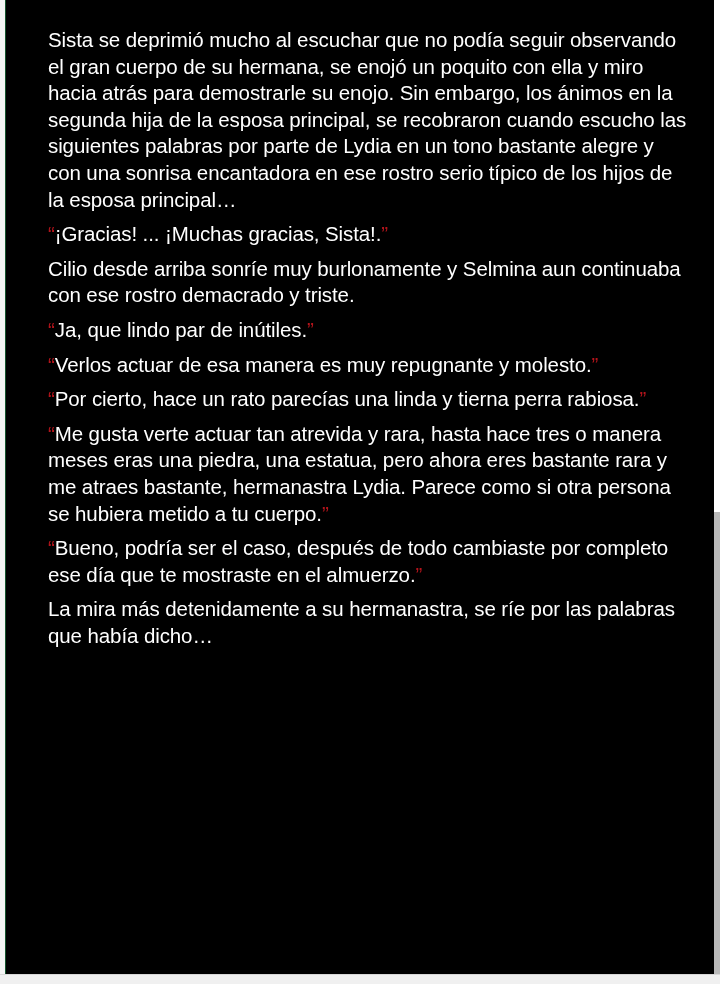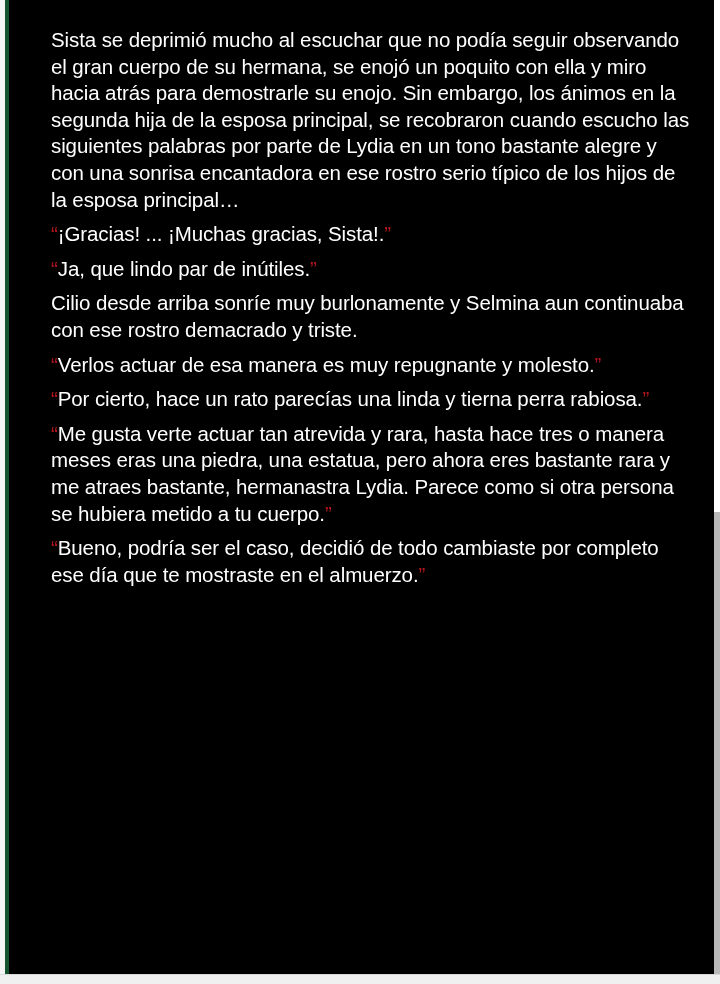--- a/index.html
+++ b/index.html
@@ -14,21 +14,21 @@
       overflow: hidden;
       font-family: "Liberation Sans", "DejaVu Sans", sans-serif;
     }
     .page {
       position: absolute;
       left: 5px;
       top: 0;
       width: 709px;
       height: 974px;
       background: #000000;
-      border-left: 4px solid #14532d;
+      border-left: 1px solid #14532d;
       box-sizing: border-box;
     }
     .side-strip {
       position: absolute;
       left: 714px;
       top: 512px;
       width: 6px;
       height: 462px;
       background: #b9b9b9;
     }
@@ -87,41 +87,44 @@
     <p class="para">
       <span>Sista se deprimió mucho al escuchar que no podía seguir observando el gran cuerpo de su hermana, se enojó un poquito con ella y miro hacia atrás para demostrarle su enojo. Sin embargo, los ánimos en la segunda hija de la esposa principal, se recobraron cuando escucho las siguientes palabras por parte de Lydia en un tono bastante alegre y con una sonrisa encantadora en ese rostro serio típico de los hijos de la esposa principal…</span>
     </p>
 
     <p class="para">
       <span class="q">“</span><span>¡Gracias! ... ¡Muchas gracias, Sista!.</span><span class="q">”</span>
     </p>
 
 
     <p class="para">
-      <span class="q">“</span><span>Ja, que lindo par de inútiles.</span><span class="q">”</span>
+      <span>Cilio desde arriba sonríe muy burlonamente y Selmina aun continuaba con ese rostro demacrado y triste.</span>
     </p>
 
     <p class="para">
-      <span>Cilio desde arriba sonríe muy burlonamente y Selmina aun continuaba con ese rostro demacrado y triste.</span>
+      <span class="q">“</span><span>Ja, que lindo par de inútiles.</span><span class="q">”</span>
     </p>
 
     <p class="para">
       <span class="q">“</span><span>Verlos actuar de esa manera es muy repugnante y molesto.</span><span class="q">”</span>
     </p>
 
     <p class="para">
       <span class="q">“</span><span>Por cierto, hace un rato parecías una linda y tierna perra rabiosa.</span><span class="q">”</span>
     </p>
 
     <p class="para">
       <span class="q">“</span><span>Me gusta verte actuar tan atrevida y rara, hasta hace tres o manera meses eras una piedra, una estatua, pero ahora eres bastante rara y me atraes bastante, hermanastra Lydia. Parece como si otra persona se hubiera metido a tu cuerpo.</span><span class="q">”</span>
     </p>
 
     <p class="para">
-      <span class="q">“</span><span>Bueno, podría ser el caso, decidió de todo cambiaste por completo ese día que te mostraste en el almuerzo.</span><span class="q">”</span>
+      <span class="q">“</span><span>Bueno, podría ser el caso, después de todo cambiaste por completo ese día que te mostraste en el almuerzo.</span><span class="q">”</span>
     </p>
 
 
+    <p class="para">
+      <span>La mira más detenidamente a su hermanastra, se ríe por las palabras que había dicho…</span>
+    </p>
 
   </div>
 </div>
 
 <div class="bottom-bar"></div>
 
 </body></html>

